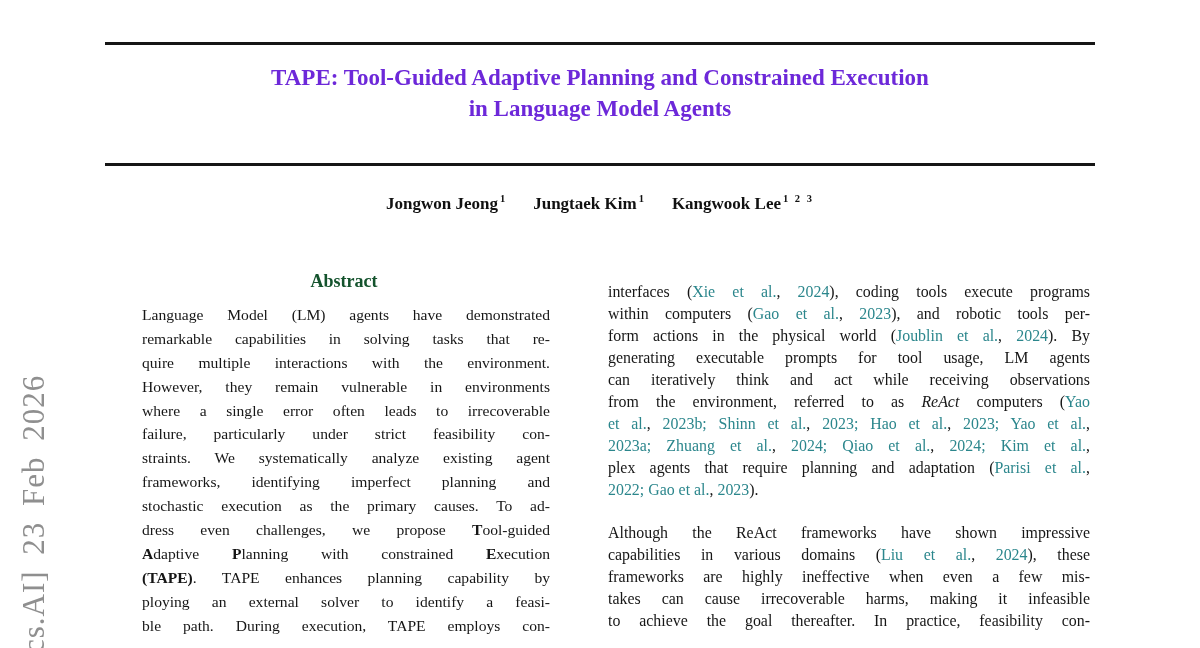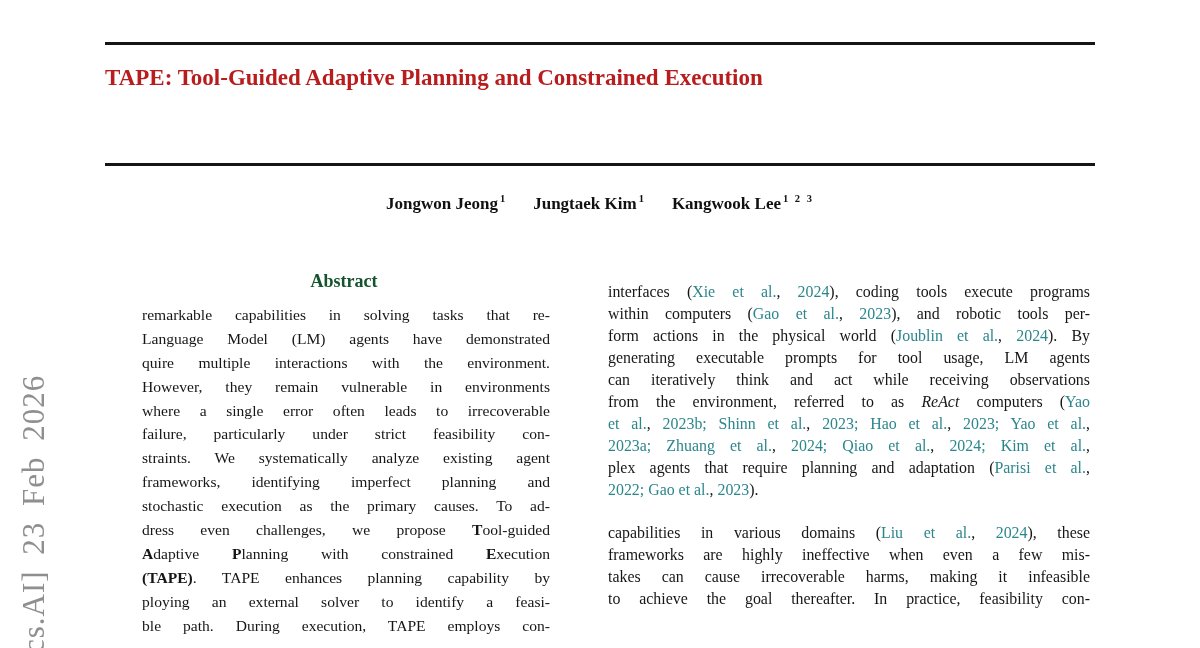--- a/index.html
+++ b/index.html
@@ -4,22 +4,22 @@
 <style>
   html,body{margin:0;padding:0;background:#ffffff;}
   .page{
     position:relative;width:1200px;height:648px;background:#ffffff;overflow:hidden;
     font-family:"Liberation Serif",serif;color:#161616;
   }
   .rule{position:absolute;left:105px;width:990px;height:2.6px;background:#151515;}
   .rule-top{top:42px;}
   .rule-mid{top:163px;}
   .title{
-    position:absolute;left:105px;top:62px;width:990px;
-    font-weight:700;font-size:23px;line-height:31px;color:#b91c1c;
+    position:absolute;left:105px;top:62px;width:990px;text-align:center;
+    font-weight:700;font-size:23px;line-height:31px;color:#6d28d9;
   }
   .authors{
     position:absolute;left:105px;top:193px;width:990px;text-align:center;
     font-weight:700;font-size:17px;color:#111111;
   }
   .author{margin:8px 13px;white-space:nowrap;}
   .author sup{font-size:10.5px;letter-spacing:2px;margin-left:2px;}
   .abstract-head{
     position:absolute;left:105px;top:271px;width:478px;text-align:center;
     font-weight:700;font-size:18px;color:#14532d;
@@ -44,31 +44,32 @@
 </head>
 <body>
 
 <div class="page">
   <div class="watermark" style="color: rgb(143, 143, 143);">cs.AI] 23 Feb 2026</div>
 
   <div class="rule rule-top"></div>
 
   <div class="title">
     <div>TAPE: Tool-Guided Adaptive Planning and Constrained Execution</div>
+    <div>in Language Model Agents</div>
   </div>
 
   <div class="rule rule-mid"></div>
 
   <div class="authors" id="authors"><span class="author">Jongwon Jeong<sup>1</sup></span><span class="author">Jungtaek Kim<sup>1</sup></span><span class="author">Kangwook Lee<sup>1 2 3</sup></span></div>
 
   <div class="abstract-head">Abstract</div>
 
   <div class="abs-col" id="abs-col">
+      <div class="line"><span>Language Model (LM) agents have demonstrated</span></div>
       <div class="line"><span>remarkable capabilities in solving tasks that re-</span></div>
-      <div class="line"><span>Language Model (LM) agents have demonstrated</span></div>
       <div class="line"><span>quire multiple interactions with the environment.</span></div>
       <div class="line"><span>However, they remain vulnerable in environments</span></div>
       <div class="line"><span>where a single error often leads to irrecoverable</span></div>
       <div class="line"><span>failure, particularly under strict feasibility con-</span></div>
       <div class="line"><span>straints. We systematically analyze existing agent</span></div>
       <div class="line"><span>frameworks, identifying imperfect planning and</span></div>
       <div class="line"><span>stochastic execution as the primary causes. To ad-</span></div>
       <div class="line"><span>dress even challenges, we propose </span><span class="bold">T</span><span>ool-guided</span></div>
       <div class="line"><span class="bold">A</span><span>daptive </span><span class="bold">P</span><span>lanning with constrained </span><span class="bold">E</span><span>xecution</span></div>
       <div class="line"><span class="bold">(TAPE)</span><span>. TAPE enhances planning capability by</span></div>
@@ -83,19 +84,20 @@
         <div class="line"><span>form actions in the physical world (</span><span class="cite" style="color: rgb(43, 134, 140);">Joublin et al.</span><span>, </span><span class="cite" style="color: rgb(43, 134, 140);">2024</span><span>). By</span></div>
         <div class="line"><span>generating executable prompts for tool usage, LM agents</span></div>
         <div class="line"><span>can iteratively think and act while receiving observations</span></div>
         <div class="line"><span>from the environment, referred to as </span><span class="italic">ReAct</span><span> computers (</span><span class="cite" style="color: rgb(43, 134, 140);">Yao</span></div>
         <div class="line"><span class="cite" style="color: rgb(43, 134, 140);">et al.</span><span>, </span><span class="cite" style="color: rgb(43, 134, 140);">2023b</span><span class="cite" style="color: rgb(43, 134, 140);">; </span><span class="cite" style="color: rgb(43, 134, 140);">Shinn et al.</span><span>, </span><span class="cite" style="color: rgb(43, 134, 140);">2023</span><span class="cite" style="color: rgb(43, 134, 140);">; </span><span class="cite" style="color: rgb(43, 134, 140);">Hao et al.</span><span>, </span><span class="cite" style="color: rgb(43, 134, 140);">2023</span><span class="cite" style="color: rgb(43, 134, 140);">; </span><span class="cite" style="color: rgb(43, 134, 140);">Yao et al.</span><span>,</span></div>
         <div class="line"><span class="cite" style="color: rgb(43, 134, 140);">2023a</span><span class="cite" style="color: rgb(43, 134, 140);">; </span><span class="cite" style="color: rgb(43, 134, 140);">Zhuang et al.</span><span>, </span><span class="cite" style="color: rgb(43, 134, 140);">2024</span><span class="cite" style="color: rgb(43, 134, 140);">; </span><span class="cite" style="color: rgb(43, 134, 140);">Qiao et al.</span><span>, </span><span class="cite" style="color: rgb(43, 134, 140);">2024</span><span class="cite" style="color: rgb(43, 134, 140);">; </span><span class="cite" style="color: rgb(43, 134, 140);">Kim et al.</span><span>,</span></div>
         <div class="line"><span>plex agents that require planning and adaptation (</span><span class="cite" style="color: rgb(43, 134, 140);">Parisi et al.</span><span>,</span></div>
         <div class="line end"><span class="cite" style="color: rgb(43, 134, 140);">2022</span><span class="cite" style="color: rgb(43, 134, 140);">; </span><span class="cite" style="color: rgb(43, 134, 140);">Gao et al.</span><span>, </span><span class="cite" style="color: rgb(43, 134, 140);">2023</span><span>).</span></div>
       </div>
       <div class="para">
+        <div class="line"><span>Although the ReAct frameworks have shown impressive</span></div>
         <div class="line"><span>capabilities in various domains (</span><span class="cite" style="color: rgb(43, 134, 140);">Liu et al.</span><span>, </span><span class="cite" style="color: rgb(43, 134, 140);">2024</span><span>), these</span></div>
         <div class="line"><span>frameworks are highly ineffective when even a few mis-</span></div>
         <div class="line"><span>takes can cause irrecoverable harms, making it infeasible</span></div>
         <div class="line"><span>to achieve the goal thereafter. In practice, feasibility con-</span></div>
       </div>
     </div>
 </div>
 
 </body></html>

